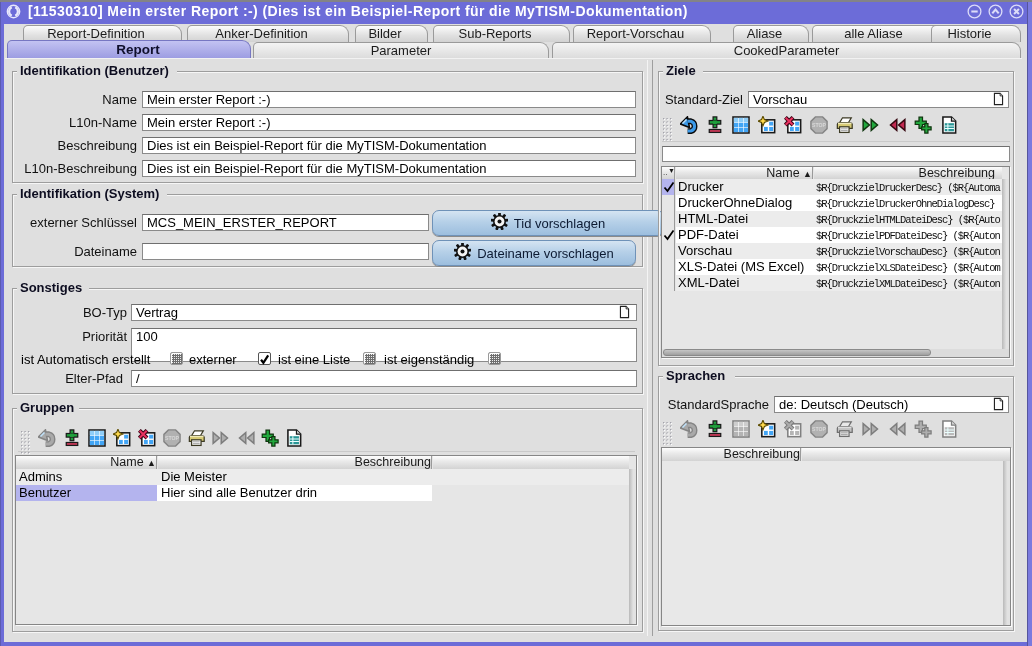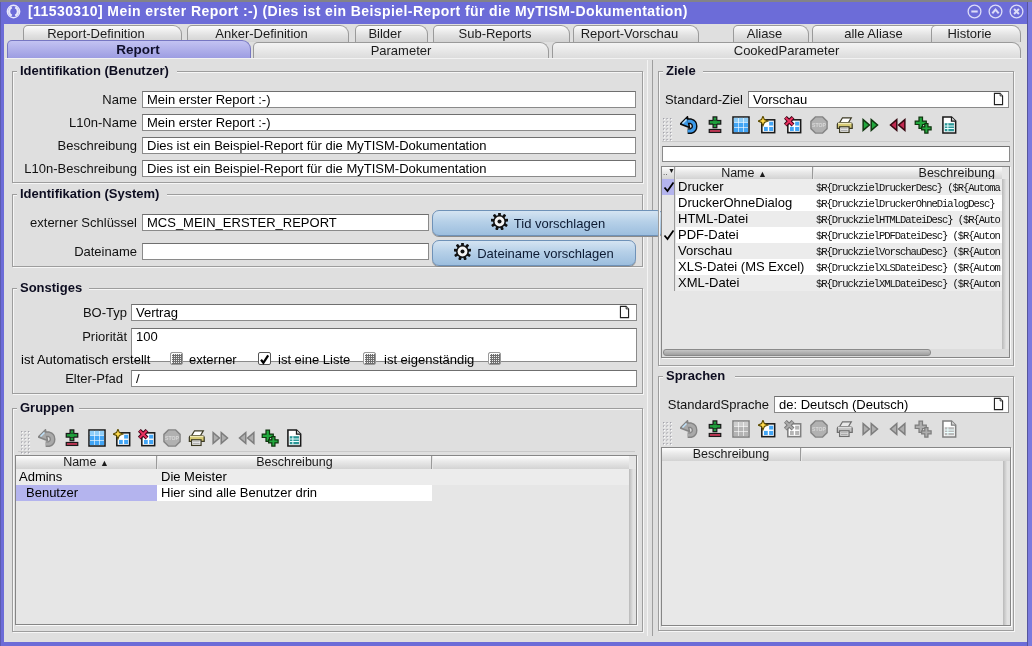--- a/index.html
+++ b/index.html
@@ -1,21 +1,21 @@
 <!DOCTYPE html>
 <html><head><meta charset="utf-8"><style>
 * { margin:0; padding:0; box-sizing:border-box; }
 html,body { width:1032px; height:646px; overflow:hidden; }
 body { font-family:"Liberation Sans", sans-serif; font-size:13px; color:#000; background:#e6e6e6; position:relative; }
 .abs { position:absolute; }
 .grp { position:absolute; border:1px solid #9d9d9d; box-shadow:1px 1px 0 #f6f6f6, inset 1px 1px 0 #f6f6f6; }
 .gtitle { position:absolute; font-weight:bold; background:#dfdfdf; padding:0 3px; font-size:13px; color:#0d0d20; }
 .lbl { position:absolute; text-align:right; color:#111; }
 .inp { position:absolute; background:#fff; border:1px solid #8a8a8a; border-top-color:#6f6f6f; font-size:13px; line-height:15px; padding:0 4px; white-space:nowrap; overflow:hidden; }
-.hdrcell { position:absolute; background:linear-gradient(#fdfdfd,#e8e8e8 45%,#d3d3d3); border-right:1px solid #9a9a9a; color:#1a1a1a; text-align:center; overflow:hidden; white-space:nowrap; }
+.hdrcell { position:absolute; background:linear-gradient(#fdfdfd,#e8e8e8 45%,#d3d3d3); border-right:1px solid #9a9a9a; color:#1a1a1a; text-align:right; overflow:hidden; white-space:nowrap; }
 .tbl { position:absolute; border:1px solid #868686; background:#e6e6e6; box-shadow:1px 1px 0 #fafafa; overflow:hidden; }
 .row { position:absolute; overflow:hidden; white-space:nowrap; }
 .btn { position:absolute; background:linear-gradient(#d5e4f2,#b6d0e8 45%,#9cbede); border:1px solid #6f92b8; border-radius:7px; box-shadow:0 1px 0 #8a8a8a; color:#0d1b33; text-align:center; }
 .tab1 { position:absolute; background:linear-gradient(#fbfbfb,#e0e0e0 60%,#d2d2d2); border:1px solid #9a9a9a; border-bottom:none; border-radius:5px 9px 0 0; text-align:center; color:#1c1c1c; font-size:13px; padding-right:13px; }
 .tab2 { position:absolute; background:linear-gradient(#f4f4f4,#dcdcdc); border:1px solid #9a9a9a; border-bottom:none; border-radius:5px 9px 0 0; text-align:center; color:#1c1c1c; font-size:13px; }
 .mono { font-family:"Liberation Mono", monospace; font-size:10.5px; letter-spacing:-1.05px; color:#101010; }
 </style></head><body>
 
 <div class="abs" style="left:0;top:0;width:1032px;height:646px;background:#6c6cd8"></div>
 <div class="abs" style="left:0;top:0;width:1032px;height:2px;background:#838387"></div>
@@ -37,21 +37,21 @@
     </svg></div>
 <div class="abs" style="left:1009px;top:4px"><svg width="15" height="15" viewBox="0 0 16 16" style="">
       <circle cx="8" cy="8" r="6.8" fill="none" stroke="#dcdcf8" stroke-width="1.4"></circle>
       <path d="M5.4 5.4 L10.6 10.6 M10.6 5.4 L5.4 10.6" stroke="#dcdcf8" stroke-width="2.2"></path>
     </svg></div>
 <div class="abs" style="left:4px;top:24px;width:1023px;height:618px;background:#dfdfdf"></div>
 <div class="tab1" style="left:23px;top:25px;width:159px;height:17px;line-height:16px">Report-Definition</div>
 <div class="tab1" style="left:187px;top:25px;width:162px;height:17px;line-height:16px">Anker-Definition</div>
 <div class="tab1" style="left:355px;top:25px;width:73px;height:17px;line-height:16px">Bilder</div>
 <div class="tab1" style="left:433px;top:25px;width:137px;height:17px;line-height:16px">Sub-Reports</div>
-<div class="tab1" style="left:573px;top:25px;width:126px;height:17px;line-height:16px">Report-Vorschau</div>
+<div class="tab1" style="left:573px;top:25px;width:138px;height:17px;line-height:16px">Report-Vorschau</div>
 <div class="tab1" style="left:733px;top:25px;width:76px;height:17px;line-height:16px">Aliase</div>
 <div class="tab1" style="left:812px;top:25px;width:136px;height:17px;line-height:16px">alle Aliase</div>
 <div class="tab1" style="left:931px;top:25px;width:90px;height:17px;line-height:16px">Historie</div>
 <div class="tab2" style="left:253px;top:42px;width:296px;height:16px;line-height:15px">Parameter</div>
 <div class="tab2" style="left:552px;top:42px;width:469px;height:16px;line-height:15px">CookedParameter</div>
 <div class="abs" style="left:7px;top:40px;width:244px;height:18px;background:linear-gradient(#c3c3f2,#9d9de2);border:1px solid #7777c2;border-bottom:none;border-radius:5px 9px 0 0;text-align:center;line-height:17px;font-weight:bold;color:#10102c;font-size:13.5px;padding-left:18px">Report</div>
 <div class="abs" style="left:5px;top:58px;width:1017px;height:1px;background:#f2f2f2"></div>
 <div class="abs" style="left:647px;top:60px;width:1px;height:576px;background:#f4f4f4"></div>
 <div class="abs" style="left:652px;top:60px;width:1px;height:576px;background:#9e9e9e"></div>
 <div class="grp" style="left:12px;top:71px;width:631px;height:112px"></div>
@@ -237,21 +237,21 @@
 <div class="abs" style="left:18px;top:451px;width:617px;height:1px;background:#c9c9c9"></div>
 <div class="tbl" style="left:15px;top:455px;width:622px;height:170px"></div>
 <div class="hdrcell" style="left:16px;top:456px;width:141px;height:13px;line-height:13px;font-size:12.5px">Name <span style="font-size:9px">▲</span></div>
 <div class="hdrcell" style="left:158px;top:456px;width:274px;height:13px;line-height:13px;font-size:12.5px">Beschreibung</div>
 <div class="hdrcell" style="left:433px;top:456px;width:196px;height:13px;border-right:none"></div>
 <div class="row" style="left:16px;top:469px;width:613px;height:16px;background:#ececec;line-height:16px">
     <span style="position:absolute;left:3px">Admins</span>
     <span style="position:absolute;left:145px">Die Meister</span>
   </div>
 <div class="row" style="left:16px;top:485px;width:416px;height:16px;background:#fff;line-height:16px">
-    <span style="position:absolute;left:0;width:141px;height:16px;background:#b4b4ee;padding-left:10px">Benutzer</span>
+    <span style="position:absolute;left:0;width:141px;height:16px;background:#b4b4ee;padding-left:3px">Benutzer</span>
     <span style="position:absolute;left:145px">Hier sind alle Benutzer drin</span>
   </div>
 <div class="abs" style="left:629px;top:469px;width:7px;height:155px;background:linear-gradient(90deg,#b9b9b9,#e2e2e2 60%)"></div>
 <div class="grp" style="left:658px;top:71px;width:356px;height:295px"></div>
 <div class="gtitle" style="left:663px;top:63px;width:40px">Ziele</div>
 <div class="lbl" style="left:618px;top:92px;width:125px">Standard-Ziel</div>
 <div class="inp" style="left:748px;top:91px;width:261px;height:17px">Vorschau</div>
 <div class="abs" style="left:992px;top:92px"><svg width="13" height="14" viewBox="0 0 16 16" style="">
       <path d="M3 1 H10 L13 4.2 V15 H3 Z" fill="#fcfcfc" stroke="#222" stroke-width="1.4"></path>
       <path d="M10 1 L10 4.2 L13 4.2" fill="#e0e0e0" stroke="#222" stroke-width="1.1"></path>

